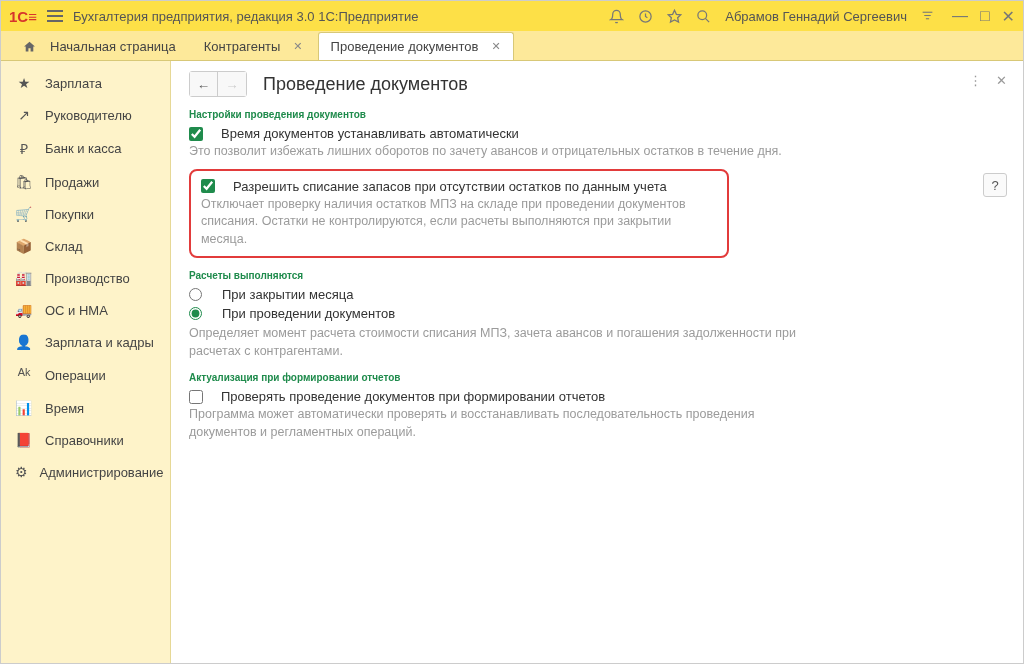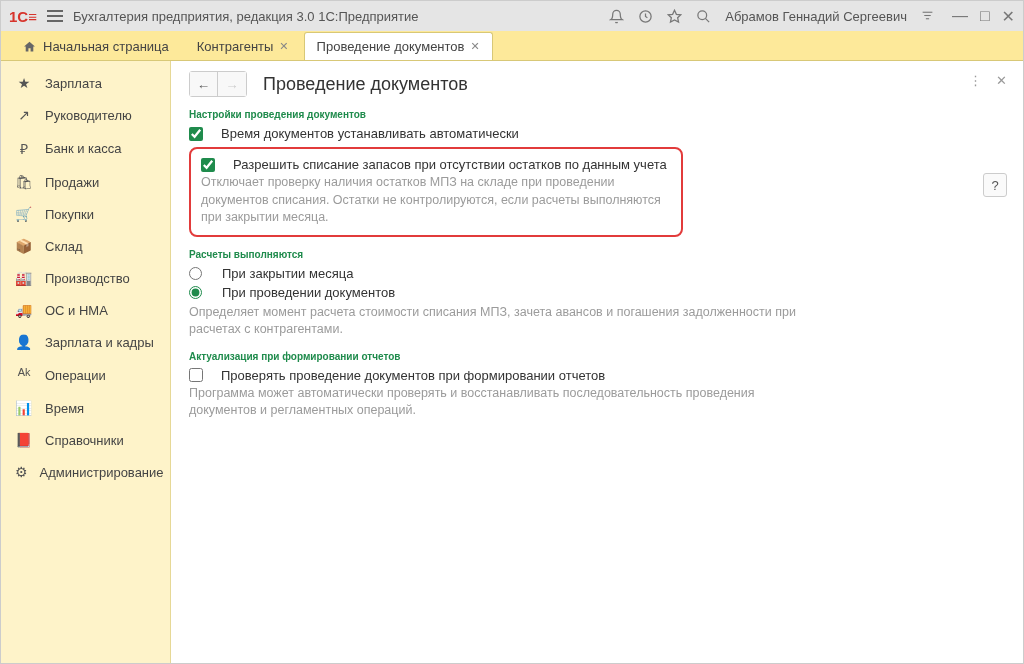--- a/index.html
+++ b/index.html
@@ -1,30 +1,30 @@
 <!DOCTYPE html>
 <html><head>
 <meta charset="utf-8">
 <style>
 * { box-sizing: border-box; margin: 0; padding: 0; }
 body { font-family: Arial, sans-serif; font-size: 13px; background: #fff; width: 1024px; height: 664px; overflow: hidden; border: 1px solid #ccc; }
 
-.titlebar { background: #e5e5e5; height: 30px; display: flex; align-items: center; padding: 0 8px; gap: 10px; }
+.titlebar { background: #fde047; height: 30px; display: flex; align-items: center; padding: 0 8px; gap: 10px; }
 .logo-1c { color: #d7342c; font-weight: bold; font-size: 15px; }
 .hamburger { cursor: pointer; display: flex; flex-direction: column; gap: 3px; }
 .hamburger span { width: 16px; height: 2px; background: #666; display: block; }
 .title-text { color: #555; flex: 1; font-size: 13px; }
 .titlebar-icons { display: flex; gap: 14px; align-items: flex-start; color: #777; }
 .titlebar-icons .ic { cursor: pointer; font-size: 15px; }
 .user-label { font-size: 13px; color: #555; }
 .window-ctrls { display: flex; gap: 12px; margin-left: 8px; color: #777; }
 .window-ctrls span { cursor: pointer; font-size: 16px; }
 
 .tabbar { background: #fde99a; height: 30px; display: flex; align-items: flex-end; padding-left: 8px; border-bottom: 1px solid #d8c877; }
-.tab { padding: 6px 12px; font-size: 13px; color: #444; cursor: pointer; display: flex; align-items: center; gap: 6px; border: 1px solid transparent; border-bottom: none; margin-right: 2px; border-radius: 3px 3px 0 0; }
+.tab { padding: 6px 12px; font-size: 13px; color: #444; cursor: pointer; display: flex; align-items: center; gap: 13px; border: 1px solid transparent; border-bottom: none; margin-right: 2px; border-radius: 3px 3px 0 0; }
 .tab.active { background: #fff; border-color: #d8c877; }
 .tab .close-x { color: #888; font-size: 11px; }
 .tab-icon { width: 15px; height: 13px; display: inline-flex; }
 
 .body-row { display: flex; height: calc(100% - 60px); }
 
 .sidebar { width: 170px; background: #fef3c9; padding-top: 6px; border-right: 1px solid #e6d896; }
 .side-item { display: flex; align-items: center; gap: 12px; padding: 8px 14px; color: #444; cursor: pointer; font-size: 13px; }
 .side-icon { width: 18px; text-align: center; color: #555; font-size: 14px; }
 
@@ -36,21 +36,21 @@
 .nav-arrows button:disabled { color: #ccc; }
 .page-title { font-size: 18px; color: #333; }
 .top-right-ctrls { position: absolute; right: 16px; top: 12px; display: flex; gap: 14px; color: #999; }
 .top-right-ctrls span { cursor: pointer; }
 
 .section-title { color: #1f8b4c; font-weight: bold; font-size: 10px; margin-top: 12px; margin-bottom: 6px; }
 .check-line { display: flex; align-items: center; gap: 18px; color: #333; margin-bottom: 2px; }
 .check-line input[type=checkbox] { accent-color: #1f8b4c; width: 14px; height: 14px; }
 .desc { color: #9b9b9b; font-size: 12.5px; margin-bottom: 8px; line-height: 1.4; }
 
-.highlight-box { border: 2px solid #e23b3b; border-radius: 8px; padding: 8px 10px; margin: 6px 0 10px 0; width: 494px; }
+.highlight-box { border: 2px solid #e23b3b; border-radius: 8px; padding: 8px 10px; margin: 6px 0 10px 0; width: 540px; }
 .highlight-box .check-line { color: #333; }
 .highlight-box .desc { margin-bottom: 0; }
 
 .radio-line { display: flex; align-items: center; gap: 20px; color: #333; margin: 4px 0; }
 .radio-line input[type=radio] { accent-color: #1f8b4c; }
 
 .help-btn { position: absolute; right: 16px; top: 112px; width: 24px; height: 24px; border: 1px solid #ccc; border-radius: 3px; background: #fafafa; display: flex; align-items: center; justify-content: center; cursor: pointer; color: #555; }
 
 svg { display: block; }
 </style>
@@ -194,20 +194,21 @@
       <div class="page-title">Проведение документов</div>
     </div>
 
     <div class="help-btn">?</div>
 
     <div class="section-title">Настройки проведения документов</div>
     <label class="check-line">
       <input type="checkbox" checked="" style="">
       <span>Время документов устанавливать автоматически</span>
     </label>
+    <div class="desc">Это позволит избежать лишних оборотов по зачету авансов и отрицательных остатков в течение дня.</div>
 
     <div class="highlight-box">
       <label class="check-line">
         <input type="checkbox" checked="" style="">
         <span>Разрешить списание запасов при отсутствии остатков по данным учета</span>
       </label>
       <div class="desc">Отключает проверку наличия остатков МПЗ на складе при проведении документов списания. Остатки не контролируются, если расчеты выполняются при закрытии месяца.</div>
     </div>
 
     <div class="section-title">Расчеты выполняются</div>

